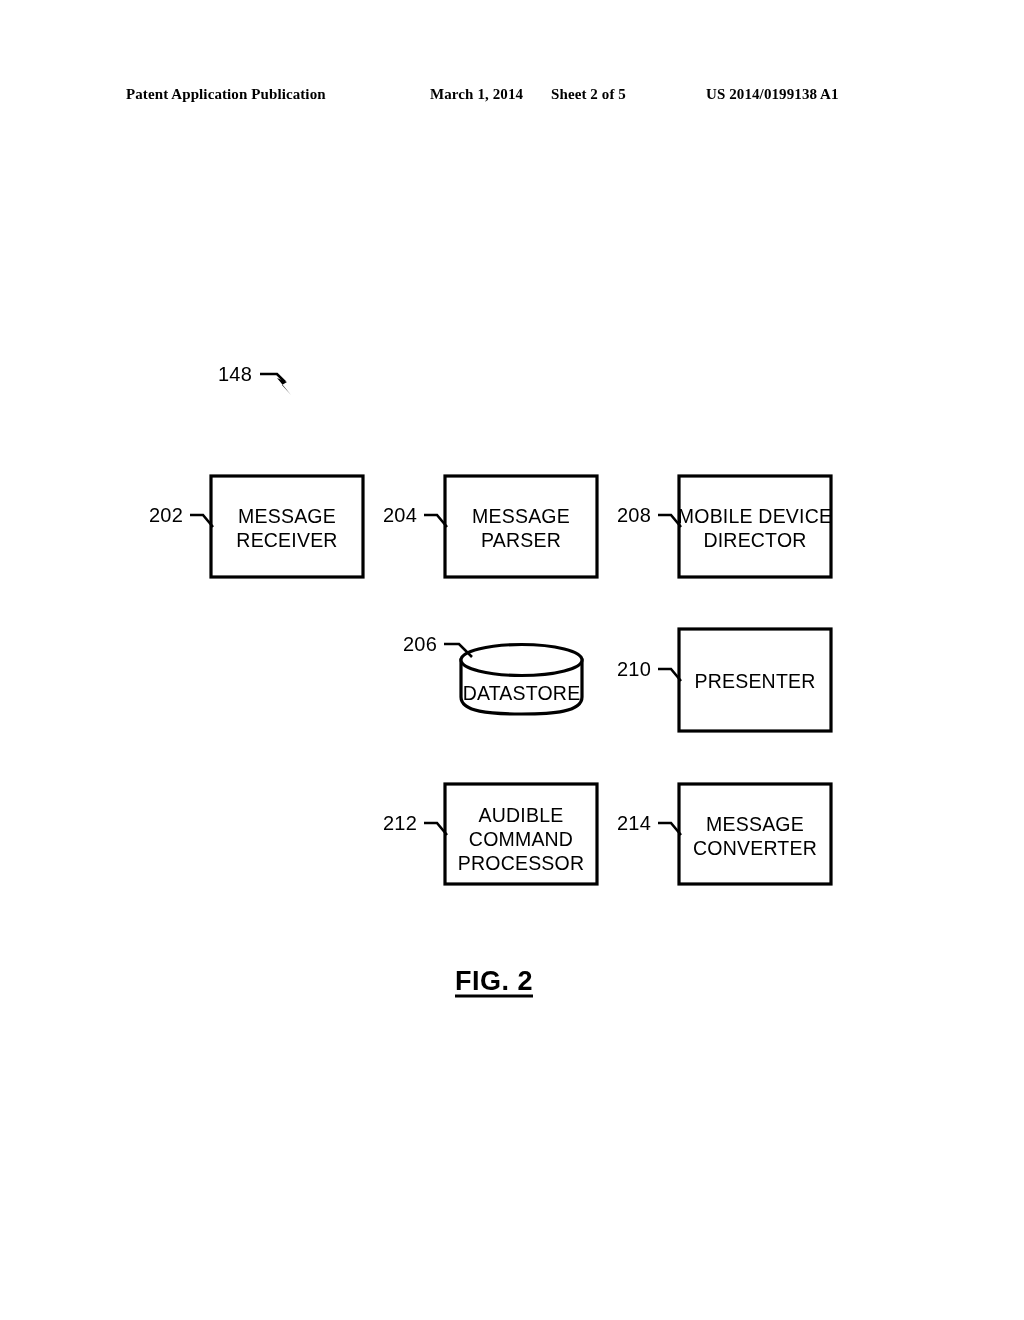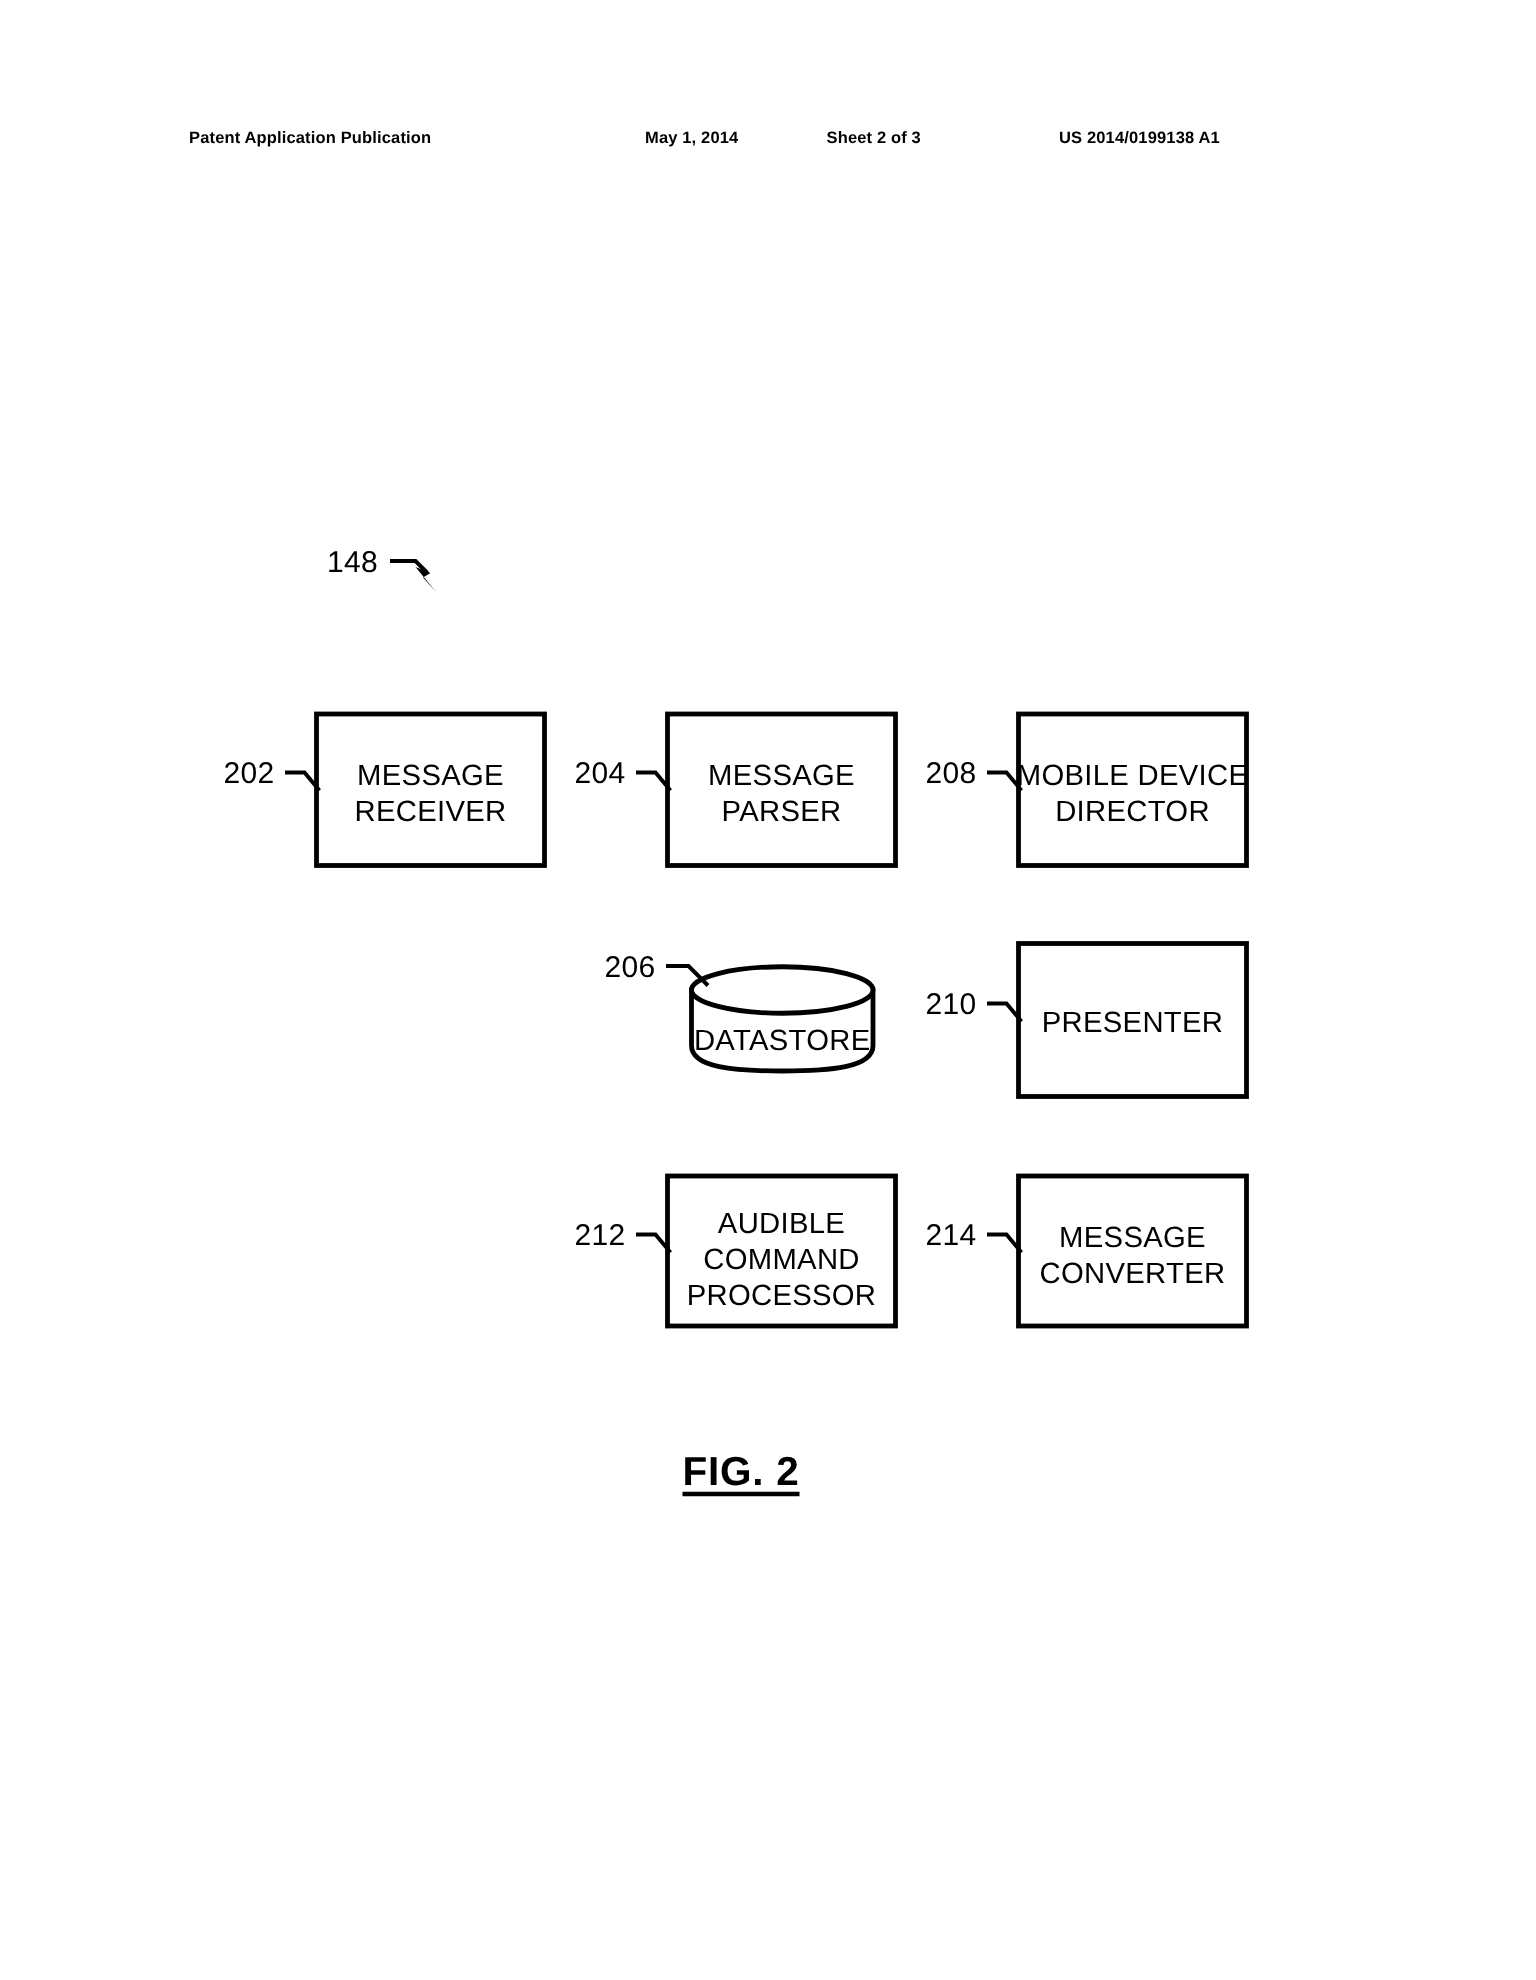--- a/index.html
+++ b/index.html
@@ -17,23 +17,23 @@
     overflow: hidden;
   }
 
   
   .page-header {
     position: absolute;
     top: 86px;
     left: 0;
     width: 1024px;
     height: 30px;
-    font-family: Liberation Sans, sans-serif;
+    font-family: Liberation Serif, serif;
     font-weight: bold;
-    font-size: 11px;
+    font-size: 15px;
     letter-spacing: 0.1px;
     white-space: nowrap;
     text-align: center;
   }
   .hdr-pub   { position: absolute; left: 126px;  top: 0; }
   .hdr-date  { position: absolute; left: 430px;  top: 0; }
   .hdr-sheet { position: absolute; left: 551px;  top: 0; }
   .hdr-num   { position: absolute; left: 706px;  top: 0; }
 
   
@@ -98,22 +98,22 @@
   .fig-underline {
     stroke: #000000;
     stroke-width: 3;
   }
 </style>
 </head>
 <body>
 
 <div class="page-header">
   <span class="hdr-pub">Patent Application Publication</span>
-  <span class="hdr-date">May 1, 2014</span>
-  <span class="hdr-sheet">Sheet 2 of 3</span>
+  <span class="hdr-date">March 1, 2014</span>
+  <span class="hdr-sheet">Sheet 2 of 5</span>
   <span class="hdr-num">US 2014/0199138 A1</span>
 </div>
 
 <div class="figure-wrap">
   <svg class="diagram" viewBox="0 0 1024 1320" xmlns="http://www.w3.org/2000/svg">
 
     <g>
       <text class="ref-num" x="252" y="381">148</text>
       <path class="leader" d="M 260 374 L 277 374 L 285 382"></path>
       <polygon class="arrowhead" points="277,378 291,395 282,385 287,382"></polygon>

